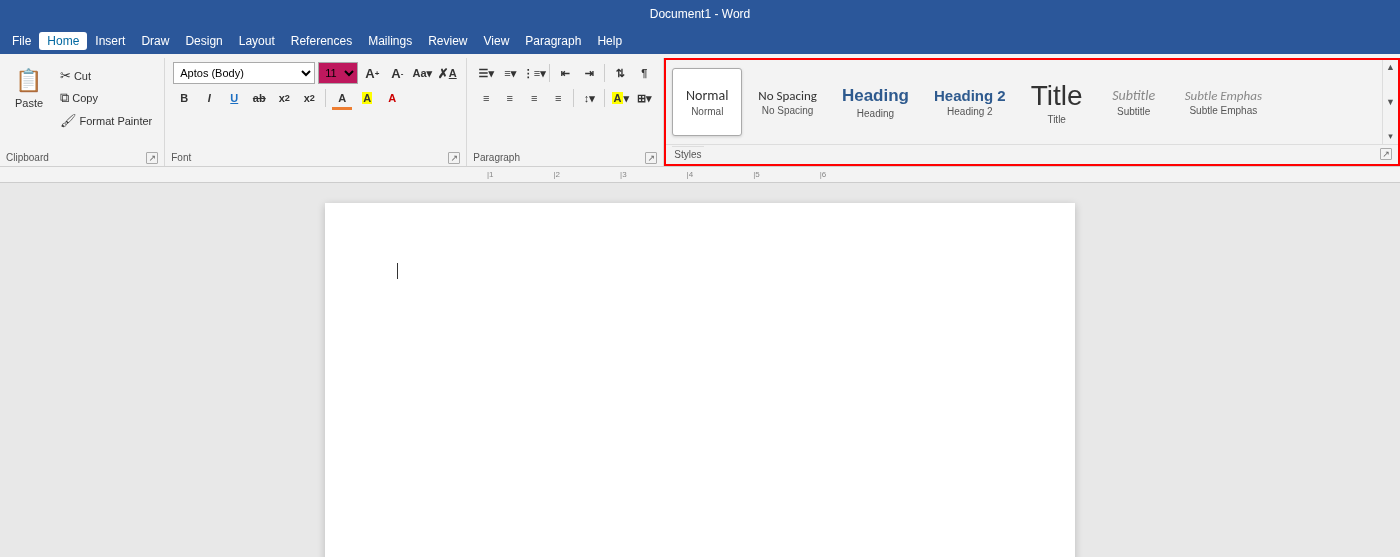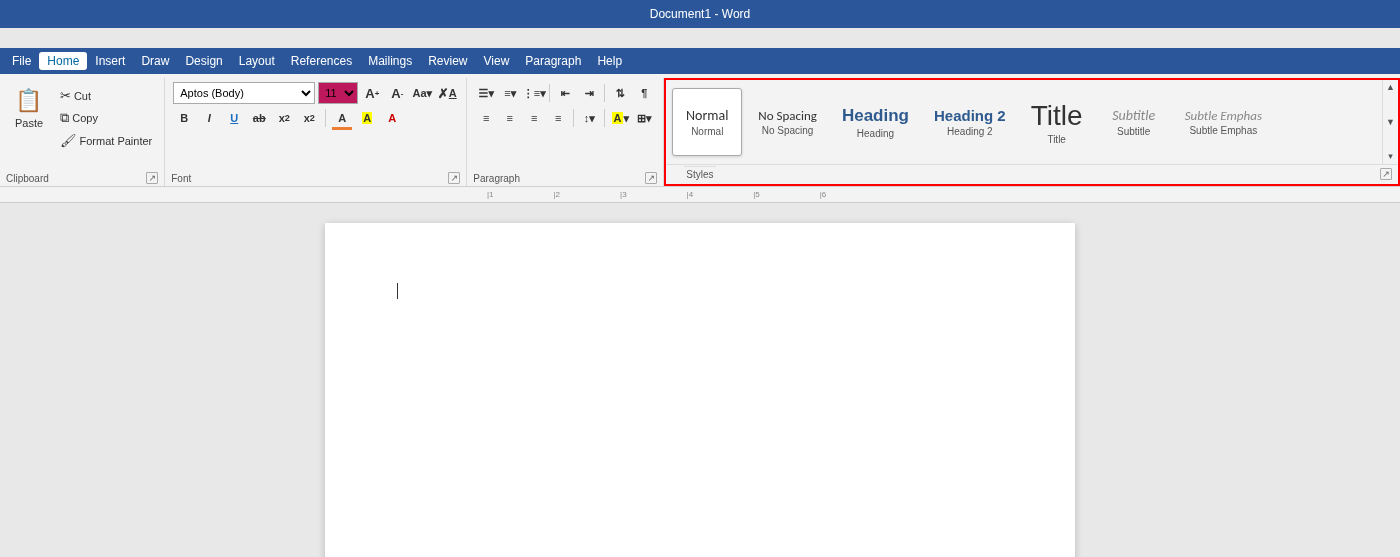--- a/index.html
+++ b/index.html
@@ -18,21 +18,20 @@
 
     
     .menu-bar {
       background: #2b579a;
       display: flex;
       align-items: center;
       height: 26px;
       padding: 0 4px;
       color: white;
       font-size: 12px;
-      margin-top: 20px;
     }
     .menu-bar .menu-item {
       padding: 2px 8px;
       cursor: pointer;
       border-radius: 3px;
     }
     .menu-bar .menu-item.active {
       background: white;
       color: #0369a1;
       font-weight: 400;
@@ -278,21 +277,21 @@
     .group-content-area {
       flex: 1;
       display: flex;
       align-items: center;
       padding: 4px 8px;
       gap: 4px;
     }
 
     .group-footer {
       display: flex;
-      align-items: center;
+      align-items: flex-start;
       justify-content: space-between;
       padding: 1px 6px 2px 6px;
       font-size: 10px;
       color: #555;
     }
 
     .underline-A { text-decoration: underline; color: #1b6ec2; }
     .highlight-A { background: yellow; padding: 0 1px; }
 
     .color-underline {
@@ -476,21 +475,21 @@
 
       </div>
 
       <div class="styles-scrollbar">
         <div class="scroll-arrow">▲</div>
         <div class="scroll-arrow">▼</div>
         <div class="scroll-arrow">▾</div>
       </div>
     </div>
 
-    <div style="display:flex; justify-content:space-between; align-items:center; padding:1px 6px 2px 18px; border-top:1px solid #ddd;gap:39px;">
+    <div style="display:flex; justify-content:space-between; align-items:center; padding:1px 6px 2px 6px; border-top:1px solid #ddd;gap:39px;">
       <span class="styles-label">Styles</span>
       <div class="launcher-btn">↗</div>
     </div>
   </div>
 
 </div>
 
 <div class="ruler">
   <div style="display:flex; align-items:center; padding-left: 485px; gap: 0;">
     <span style="margin-right:60px;">|1</span>

